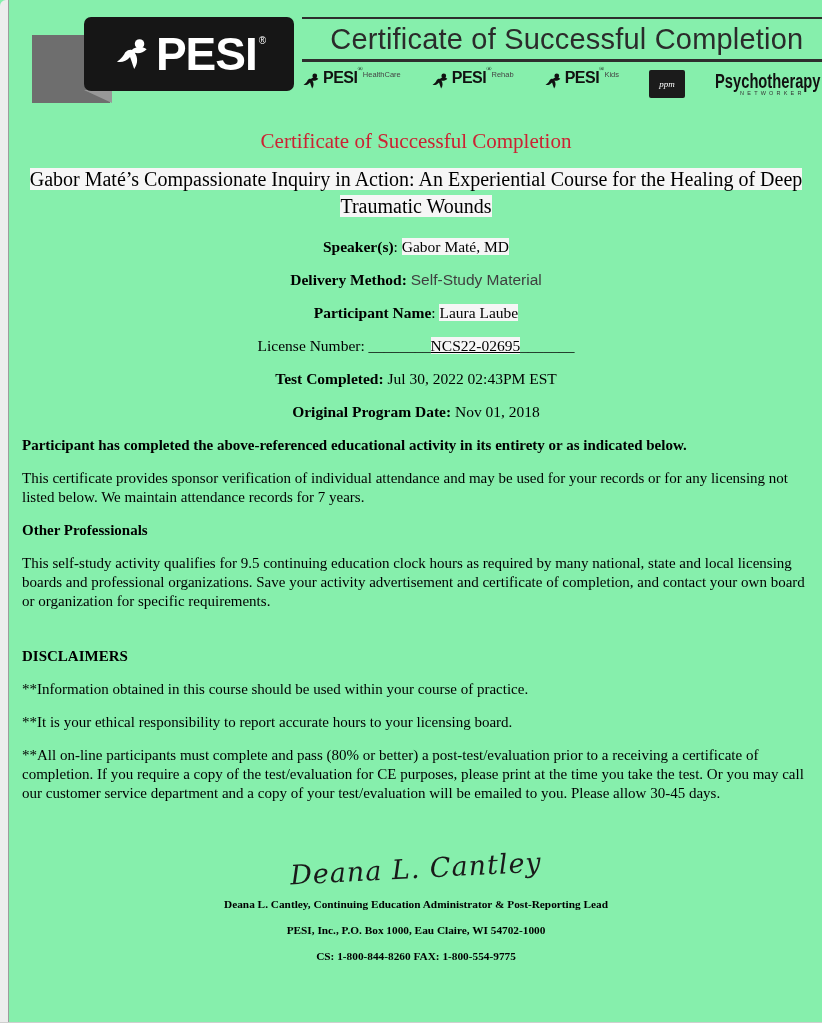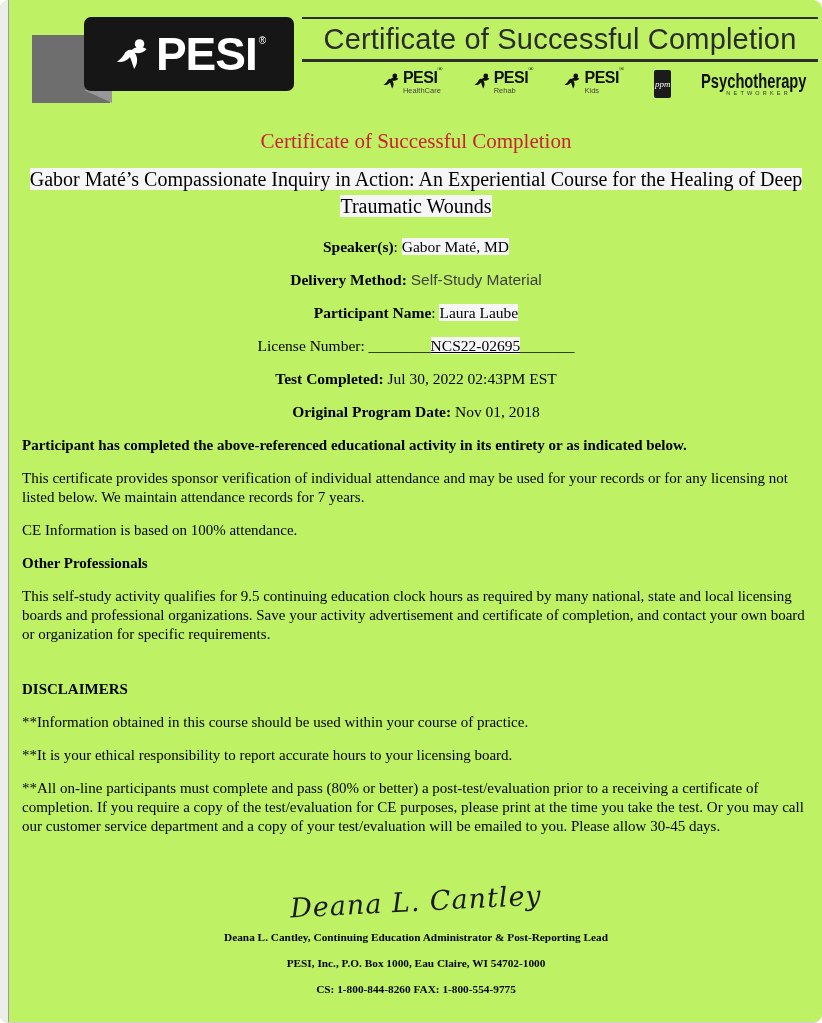--- a/index.html
+++ b/index.html
@@ -1,22 +1,21 @@
 <!DOCTYPE html>
 <html><head>
 <meta charset="utf-8">
 <style>
   * { margin:0; padding:0; box-sizing:border-box; }
   html,body { background:#ffffff; }
   .viewport {
     position:relative; width:822px; height:1023px;
-    background:#bef264; overflow:hidden;
+    background:#86efac; overflow:hidden;
     font-family:"Liberation Serif", serif; color:#000;
     border-bottom:1px solid #cfcfcf;
-    border-radius:9px;
   }
   .page-edge {
     position:absolute; left:0; top:0; width:9px; height:100%;
     background:#ededed; border-right:1px solid #9d9d9d;
     border-top-left-radius:6px;
   }
   .doc { position:absolute; left:10px; top:0; width:812px; height:100%; }
 
   
   .header { display:flex; padding:17px 4px 0 12px; }
@@ -37,26 +36,26 @@
   .banner { border-top:2px solid #2e2e2e; border-bottom:3px solid #2e2e2e;
             padding:4px 2px 3px 2px; text-align:center; }
   .banner-title { font-family:"Liberation Sans", sans-serif; font-weight:normal; color:#2b2b2b;
                   font-size:29px; letter-spacing:0.2px; white-space:nowrap; }
 
   .brands-row { display:flex; justify-content:flex-end; align-items:flex-start;
                 gap:30px; margin-top:8px; padding-right:2px; }
   .brand { display:flex; align-items:flex-start; }
   .brand .runner { width:19px; height:19px; margin-right:2px; margin-top:3px; }
   .brand .runner svg { fill:#111; width:100%; height:100%; }
-  .brand-text { display:flex; flex-direction:column; line-height:1; }
+  .brand-text { display:flex; line-height:1; }
   .brand-word { font-family:"Liberation Sans", sans-serif; font-weight:bold; font-size:16px;
                 color:#111; letter-spacing:-0.5px; }
   .brand-reg { font-size:7px; vertical-align:top; position:relative; top:-4px; }
   .brand-sub { font-family:"Liberation Sans", sans-serif; font-size:7.5px; color:#444; margin-top:1px; }
-  .ppm-box { width:17px; height:28px; background:#1b1b1b; border-radius:2px; color:#fff;
+  .ppm-box { width:36px; height:28px; background:#1b1b1b; border-radius:2px; color:#fff;
              font-family:"Liberation Serif", serif; font-style:italic; font-size:9px;
              display:flex; align-items:center; justify-content:center; margin-top:0; }
   .networker { display:flex; flex-direction:column; margin-top:0;align-items:center; }
   .networker-word { font-family:"Liberation Sans", sans-serif; font-weight:bold; font-size:16px;
                     color:#111; transform:scaleY(1.25) scaleX(0.92); transform-origin:left top;
                     letter-spacing:0; line-height:1.1; }
   .networker-sub { font-family:"Liberation Sans", sans-serif; font-size:5.5px; color:#333;
                    letter-spacing:3.2px; margin-top:2px; }
 
   
@@ -168,21 +167,20 @@
       <div class="detail-line"><span class="lbl-b">Delivery Method:</span> <span class="val-sans">Self-Study Material</span></div>
       <div class="detail-line"><span class="lbl-b">Participant Name</span><span>: </span><span class="hl">Laura Laube</span></div>
       <div class="detail-line"><span>License Number:</span> <span>________</span><span class="lic-underline hl">NCS22-02695</span><span>_______</span></div>
       <div class="detail-line"><span class="lbl-b">Test Completed:</span> <span>Jul 30, 2022 02:43PM EST</span></div>
       <div class="detail-line"><span class="lbl-b">Original Program Date:</span> <span>Nov 01, 2018</span></div>
     </div>
 
     <div class="body-text">
       <p class="b">Participant has completed the above-referenced educational activity in its entirety or as indicated below.</p>
       <p>This certificate provides sponsor verification of individual attendance and may be used for your records or for any licensing not listed below. We maintain attendance records for 7 years.</p>
-      <p>CE Information is based on 100% attendance.</p>
       <p class="b">Other Professionals</p>
       <p>This self-study activity qualifies for 9.5 continuing education clock hours as required by many national, state and local licensing boards and professional organizations. Save your activity advertisement and certificate of completion, and contact your own board or organization for specific requirements.</p>
       <p class="b gap-top">DISCLAIMERS</p>
       <p>**Information obtained in this course should be used within your course of practice.</p>
       <p>**It is your ethical responsibility to report accurate hours to your licensing board.</p>
       <p>**All on-line participants must complete and pass (80% or better) a post-test/evaluation prior to a receiving a certificate of completion. If you require a copy of the test/evaluation for CE purposes, please print at the time you take the test. Or you may call our customer service department and a copy of your test/evaluation will be emailed to you. Please allow 30-45 days.</p>
     </div>
 
     <div class="sig-block">
       <span class="sig-script">Deana L. Cantley</span>

